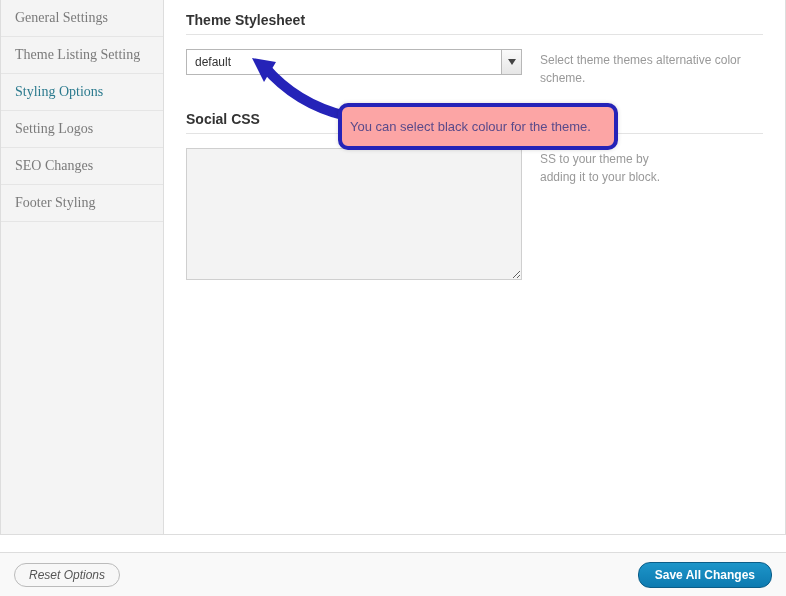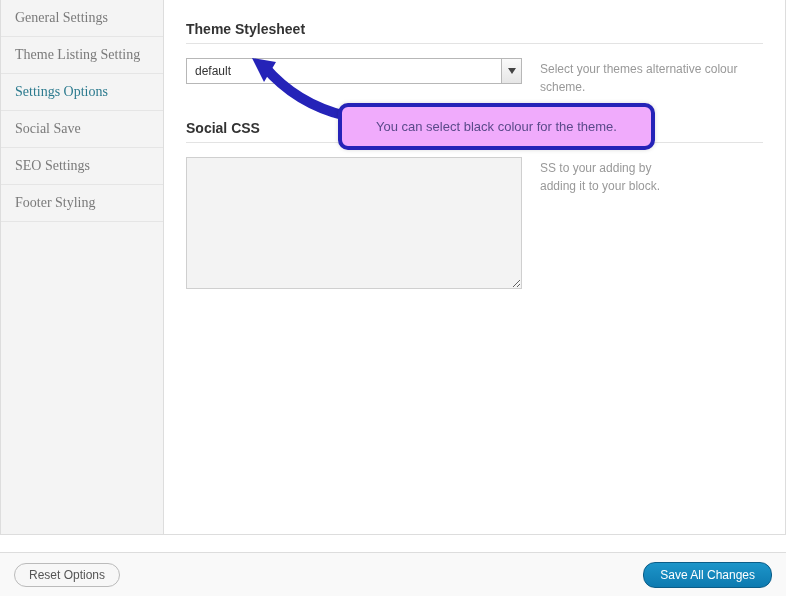--- a/index.html
+++ b/index.html
@@ -31,21 +31,21 @@
       color: #7a7a7a;
       border-bottom: 1px solid #e5e5e5;
       cursor: pointer;
       background: #f4f4f4;
     }
     .sidebar-item.active {
       color: #2b7a8e;
     }
     .main {
       flex: 1;
-      padding: 21px 22px 10px 22px;
+      padding: 12px 22px 10px 22px;
       position: relative;
       background: #fff;
     }
     .section-title {
       font-weight: bold;
       font-size: 14px;
       color: #333;
       padding-bottom: 6px;
       border-bottom: 1px solid #e3e3e3;
       margin-bottom: 14px;
@@ -116,40 +116,41 @@
       padding: 0 14px;
     }
     .btn-reset {
       background: #f7f7f7;
       border: 1px solid #bbb;
       border-radius: 12px;
       padding: 4px 14px;
       font-size: 12px;
       color: #555;
       cursor: pointer;
+      font-style: italic;
     }
     .btn-save {
       background: linear-gradient(#1d95c9, #0d7ab0);
       border: 1px solid #0b5d88;
       border-radius: 12px;
       padding: 5px 16px;
       font-size: 12px;
-      font-weight: normal;
+      font-weight: bold;
       color: #fff;
       cursor: pointer;
     }
     
     .callout {
       position: absolute;
       left: 338px;
       top: 103px;
-      background: #f0abfc;
+      background: #fca5a5;
       border: 4px solid #2523b8;
       border-radius: 10px;
-      padding: 12px 34px;
+      padding: 12px 8px;
       font-size: 13px;
       color: #5a4a8a;
       box-shadow: 0 0 4px rgba(0,0,0,0.15);
       z-index: 10;
       min-width: 280px;
     }
     .callout-arrow {
       position: absolute;
       left: 246px;
       top: 54px;
@@ -157,45 +158,45 @@
       pointer-events: none;
     }
   </style>
 </head>
 <body>
 
 <div class="container">
   <div class="sidebar">
     <div class="sidebar-item">General Settings</div>
     <div class="sidebar-item">Theme Listing Setting</div>
-    <div class="sidebar-item active">Settings Options</div>
-    <div class="sidebar-item">Social Save</div>
-    <div class="sidebar-item">SEO Settings</div>
+    <div class="sidebar-item active">Styling Options</div>
+    <div class="sidebar-item">Setting Logos</div>
+    <div class="sidebar-item">SEO Changes</div>
     <div class="sidebar-item">Footer Styling</div>
   </div>
 
   <div class="main">
     <div class="section-title">Theme Stylesheet</div>
     <div class="form-row">
       <div class="select-wrap">
         <button class="select-box">default</button>
         <span class="select-arrow">
           <svg viewBox="0 0 8 6">
               <path d="M0 0 L8 0 L4 6 Z" fill="#444"></path>
             </svg>
         </span>
       </div>
-      <div class="help-text">Select your themes alternative colour scheme.</div>
+      <div class="help-text">Select theme themes alternative color scheme.</div>
     </div>
 
     <div class="section-title">Social CSS</div>
     <div class="form-row">
       <textarea class="textarea-field" value="" style=""></textarea>
       <div class="help-text">
-        <span>SS to your adding by</span><br>
+        <span>SS to your theme by</span><br>
         <span>adding it to your block.</span>
       </div>
     </div>
   </div>
 </div>
 
 <svg class="callout-arrow" width="110" height="80">
   <path d="M 100 62 Q 50 50 18 12" stroke="#2523b8" stroke-width="10" fill="none" stroke-linecap="round"></path>
   <path d="M 6 4 L 30 8 L 18 28 Z" fill="#2523b8"></path>
 </svg>

